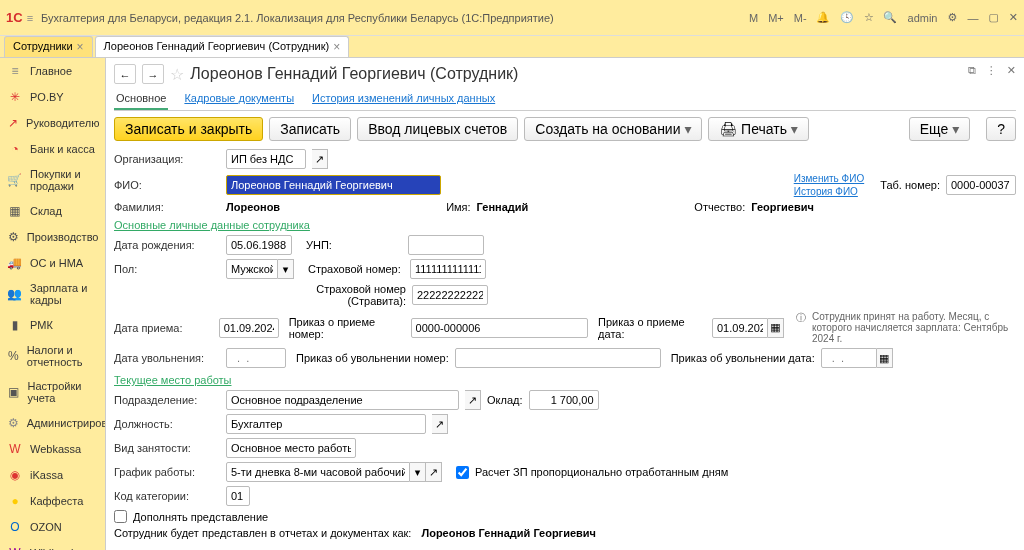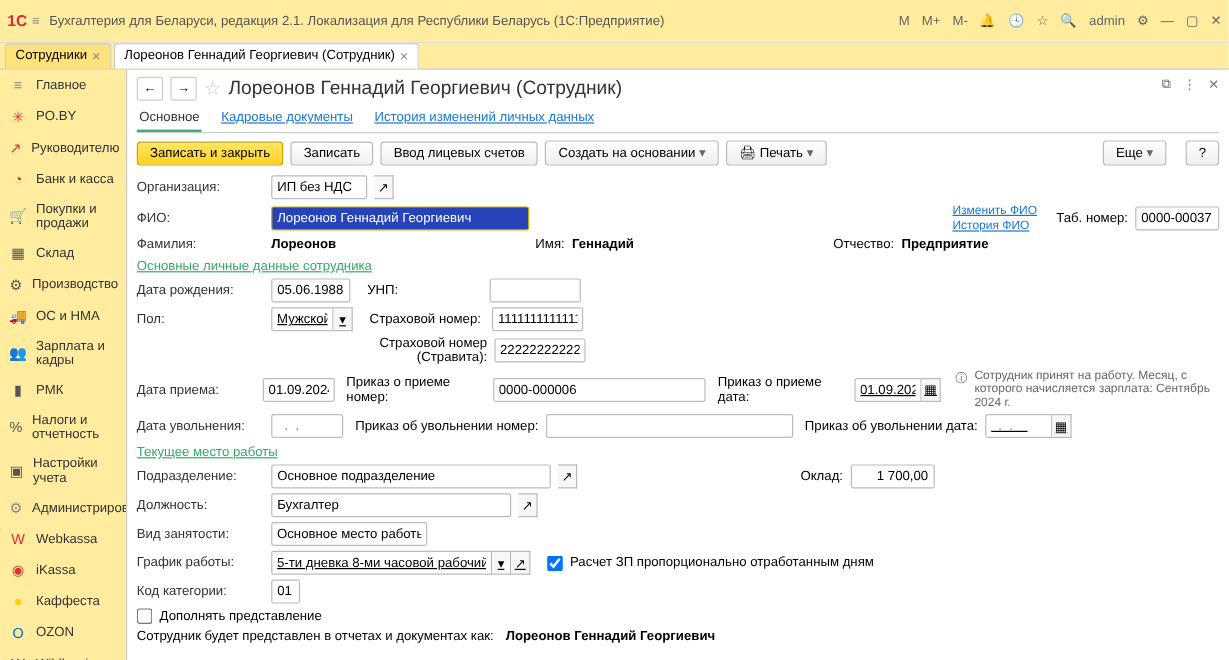--- a/index.html
+++ b/index.html
@@ -18,36 +18,36 @@
 .side-item { display: flex; align-items: center; padding: 6px 8px; gap: 8px; cursor: pointer; color: #333; }
 .side-icon { width: 14px; height: 14px; display: inline-flex; align-items: center; justify-content: center; font-size: 12px; }
 .content { flex: 1; padding: 6px 8px; overflow: auto; position: relative; }
 .page-head { display: flex; align-items: center; gap: 6px; margin-bottom: 4px; }
 .nav-btn { border: 1px solid #ccc; background: #fff; width: 22px; height: 20px; border-radius: 2px; display: inline-flex; align-items: center; justify-content: center; cursor: pointer; }
 .page-title { font-size: 16px; color: #333; }
 .subtabs { display: flex; gap: 14px; border-bottom: 1px solid #ccc; margin-bottom: 6px; }
 .subtab { padding: 4px 2px; cursor: pointer; color: #1976d2; text-decoration: underline; }
 .subtab.active { color: #333; text-decoration: none; border-bottom: 2px solid #4a7; }
 .toolbar { display: flex; gap: 6px; margin-bottom: 8px; align-items: center; }
-.btn { border: 1px solid #bbb; background: linear-gradient(#fff,#eee); padding: 3px 10px; border-radius: 3px; cursor: pointer; font-size: 11px; }
+.btn { border: 1px solid #bbb; background: linear-gradient(#fff,#eee); padding: 3px 10px; border-radius: 3px; cursor: pointer; font-size: 14px; }
 .btn.primary { background: linear-gradient(#ffe566,#ffd21f); border-color: #cca700; }
 .btn.dd::after { content: " ▾"; color: #666; }
 .toolbar-right { margin-left: auto; display: flex; gap: 16px; }
 .form-row { display: flex; align-items: center; margin-bottom: 4px; gap: 6px; }
 .label { width: 106px; color: #333; }
 input.field, select.field { border: 1px solid #bbb; padding: 2px 4px; height: 20px; font-size: 11px; border-radius: 2px; }
 .ro { background: #fff; border: 1px solid #ddd; }
 .section-title { text-decoration: underline; color: #3a6; margin: 6px 0 4px; display: block; }
 .link { color: #1976d2; text-decoration: underline; cursor: pointer; }
 .selected-input { background: #2643b9; color: #fff; }
 .info-box { display: flex; gap: 6px; color: #666; font-size: 10px; max-width: 220px; }
 .top-right-icons { position: absolute; right: 8px; top: 6px; display: flex; gap: 10px; color: #777; }
 .fio-right { display: flex; flex-direction: column; gap: 2px; font-size: 10px; }
 .drop-handle { border: 1px solid #bbb; border-left: none; height: 20px; width: 16px; display: inline-flex; align-items: center; justify-content: center; background: #f7f7f7; cursor: pointer; }
-.combo { display: flex; text-decoration: underline; }
+.combo { display: flex; }
 .combo input { border-radius: 2px 0 0 2px; }
 </style>
 </head>
 <body>
 
 <div class="app-header">
   <span class="logo">1С</span>
   <span class="menu-icon">≡</span>
   <span class="title">Бухгалтерия для Беларуси, редакция 2.1. Локализация для Республики Беларусь  (1С:Предприятие)</span>
   <div class="right">
@@ -202,21 +202,21 @@
       <span style="margin-left:10px">Таб. номер:</span>
       <input class="field ro" style="width: 70px;" value="0000-00037">
     </div>
 
     <div class="form-row">
       <span class="label">Фамилия:</span>
       <b>Лореонов</b>
       <span style="margin-left:160px">Имя:</span>
       <b>Геннадий</b>
       <span style="margin-left:160px">Отчество:</span>
-      <b>Предприятие</b>
+      <b>Георгиевич</b>
     </div>
 
     <span class="section-title">Основные личные данные сотрудника</span>
 
     <div class="form-row">
       <span class="label">Дата рождения:</span>
       <input class="field" style="width: 66px;" value="05.06.1988">
       <span style="margin-left:8px;width:96px">УНП:</span>
       <input class="field" style="width: 76px;">
     </div>
@@ -266,21 +266,21 @@
           <span class="drop-handle">▦</span>
         </div>
     </div>
 
     <span class="section-title">Текущее место работы</span>
 
     <div class="form-row">
       <span class="label">Подразделение:</span>
       <input class="field" style="width: 233px;" value="Основное подразделение">
       <span class="drop-handle">↗</span>
-      <span style="margin-left:180px">Оклад:</span>
+      <span style="">Оклад:</span>
       <input class="field" style="width: 70px; text-align: right;" value="1 700,00">
     </div>
 
     <div class="form-row">
       <span class="label">Должность:</span>
       <input class="field" style="width: 200px;" value="Бухгалтер">
       <span class="drop-handle">↗</span>
     </div>
 
     <div class="form-row">

